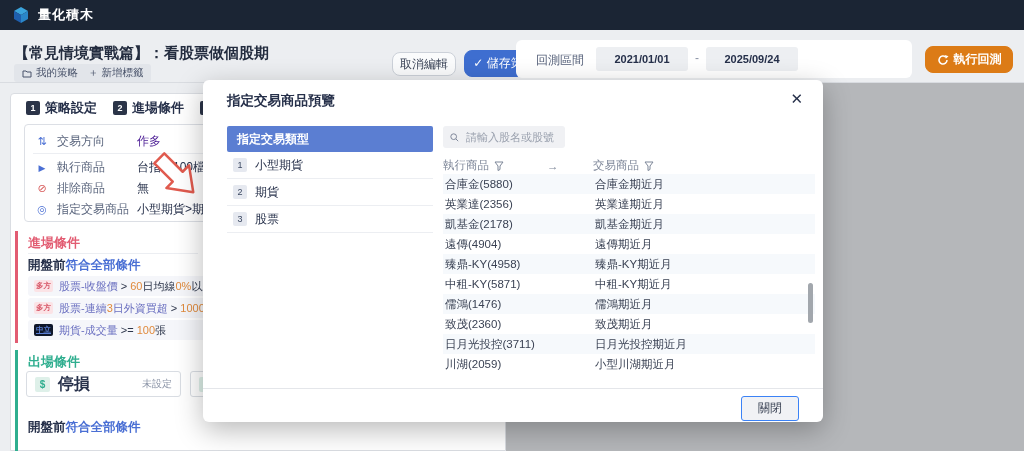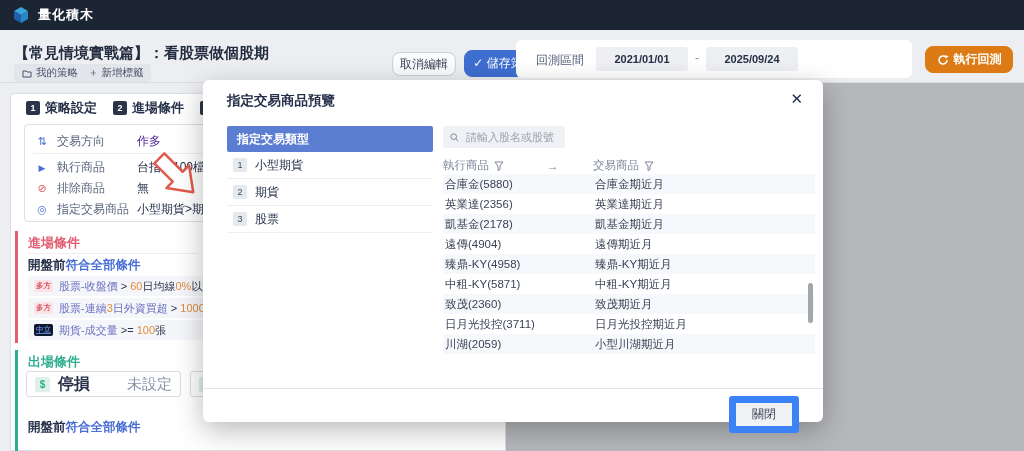--- a/index.html
+++ b/index.html
@@ -58,21 +58,21 @@
   .thead{position:absolute;left:240px;top:78px;width:372px;display:flex;align-items:center;font-size:11.5px;color:#7d8698;}
   .tcol1{width:104px;display:flex;gap:5px;align-items:center;}
   .tarrow{width:46px;color:#7d8698;}
   .tcol2{display:flex;gap:5px;align-items:center;}
   .tbody{position:absolute;left:240px;top:94px;width:372px;height:214px;overflow:hidden;}
   .trow{display:flex;height:20px;align-items:center;font-size:11.5px;color:#3a4254;}
   .trow:nth-child(odd){background:#f6f9fc;}
   .trow .c1{width:150px;padding-left:2px;}
   .scroll-thumb{position:absolute;left:605px;top:203px;width:5px;height:40px;background:#a2a7ad;border-radius:3px;}
   .modal-footer-line{position:absolute;left:0;top:308px;width:620px;height:1px;background:#e4e6ea;}
-  .close-btn{position:absolute;right:24px;top:316px;width:56px;height:23px;background:#f1f2f5;border:7px solid #3b82f6;border-radius:3px;font-size:12px;color:#3a4254;display:flex;align-items:center;justify-content:center;cursor:pointer;}
+  .close-btn{position:absolute;right:24px;top:316px;width:56px;height:23px;background:#f1f2f5;border:1px solid #3b82f6;border-radius:3px;font-size:12px;color:#3a4254;display:flex;align-items:center;justify-content:center;cursor:pointer;}
   svg{display:block;}
 </style>
 </head>
 <body>
 
 <div id="screen">
 
   <div class="abs navbar">
     <svg class="abs" style="left:12px;top:6px;" width="18" height="18" viewBox="0 0 18 18">
       <polygon points="9,1 16,5 9,9 2,5" fill="#3ba4dc"></polygon>
@@ -190,21 +190,21 @@
     <span class="badge badge-neutral">中立</span>
     <span><span class="seg-name">期貨-成交量</span><span class="seg-dark"> &gt;= </span><span class="seg-num">100</span><span class="seg-dark">張</span></span>
   </div>
 
   <div class="abs" style="left:15px;top:350px;width:3px;height:101px;background:#2fae8f;"></div>
   <div class="abs sec-title-green" style="left:28px;top:353px;">出場條件</div>
 
   <div class="exitbox abs" style="left:26px;top:371px;width:155px;">
     <span class="dollar">$</span>
     <span style="font-size:16px;color:#26304a;font-weight:bold;">停損</span>
-    <span style="font-size:15px;color:#8a93a6;margin-left:auto;">未設定</span>
+    <span style="font-size:10px;color:#8a93a6;margin-left:auto;">未設定</span>
   </div>
   <div class="exitbox abs" style="left:190px;top:371px;width:70px;">
     <span class="dollar">$</span>
   </div>
 
   <div class="abs cond-head" style="left:28px;top:419px;">
     <span>開盤前</span><span class="cond-link">符合全部條件</span>
   </div>
 
   <div class="abs modal">
@@ -268,20 +268,24 @@
         </div>
       <div class="trow">
           <span class="c1">臻鼎-KY(4958)</span>
           <span class="c2">臻鼎-KY期近月</span>
         </div>
       <div class="trow">
           <span class="c1">中租-KY(5871)</span>
           <span class="c2">中租-KY期近月</span>
         </div>
       <div class="trow">
+          <span class="c1">儒鴻(1476)</span>
+          <span class="c2">儒鴻期近月</span>
+        </div>
+      <div class="trow">
           <span class="c1">致茂(2360)</span>
           <span class="c2">致茂期近月</span>
         </div>
       <div class="trow">
           <span class="c1">日月光投控(3711)</span>
           <span class="c2">日月光投控期近月</span>
         </div>
       <div class="trow">
           <span class="c1">川湖(2059)</span>
           <span class="c2">小型川湖期近月</span>

